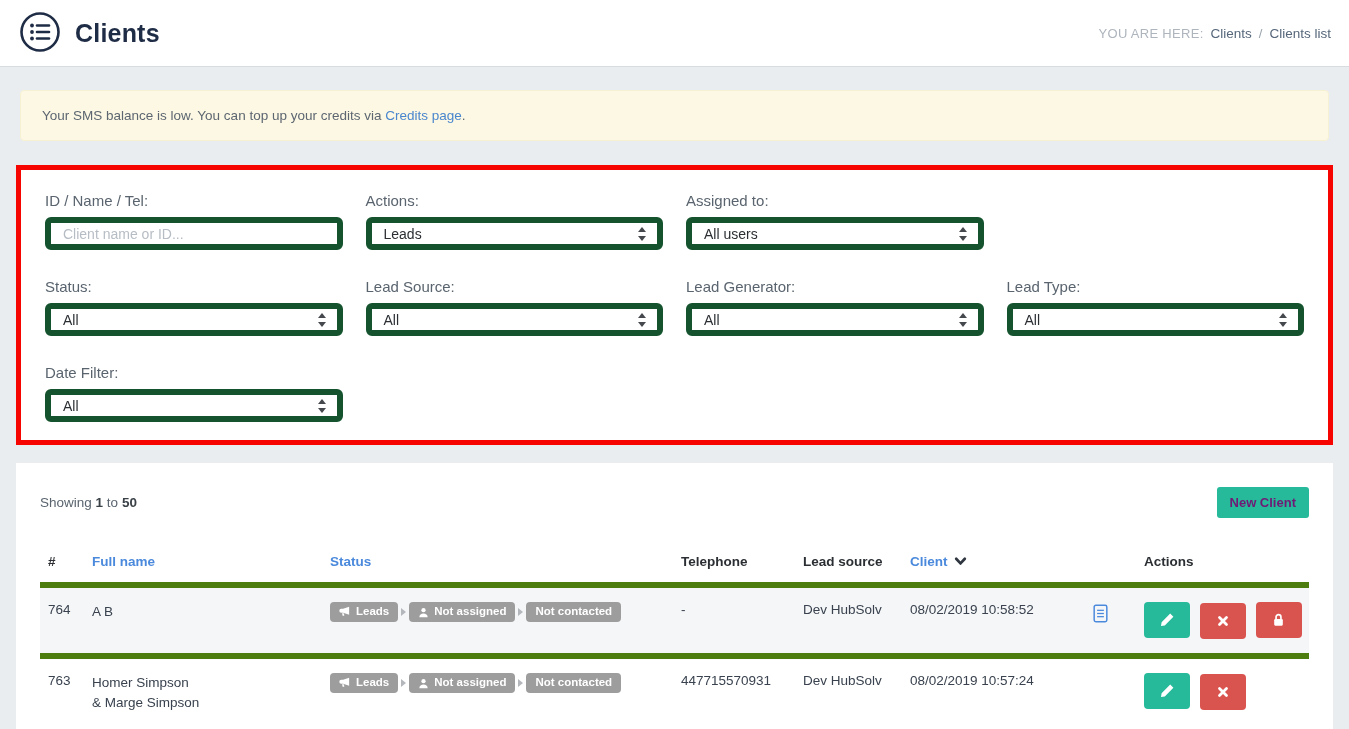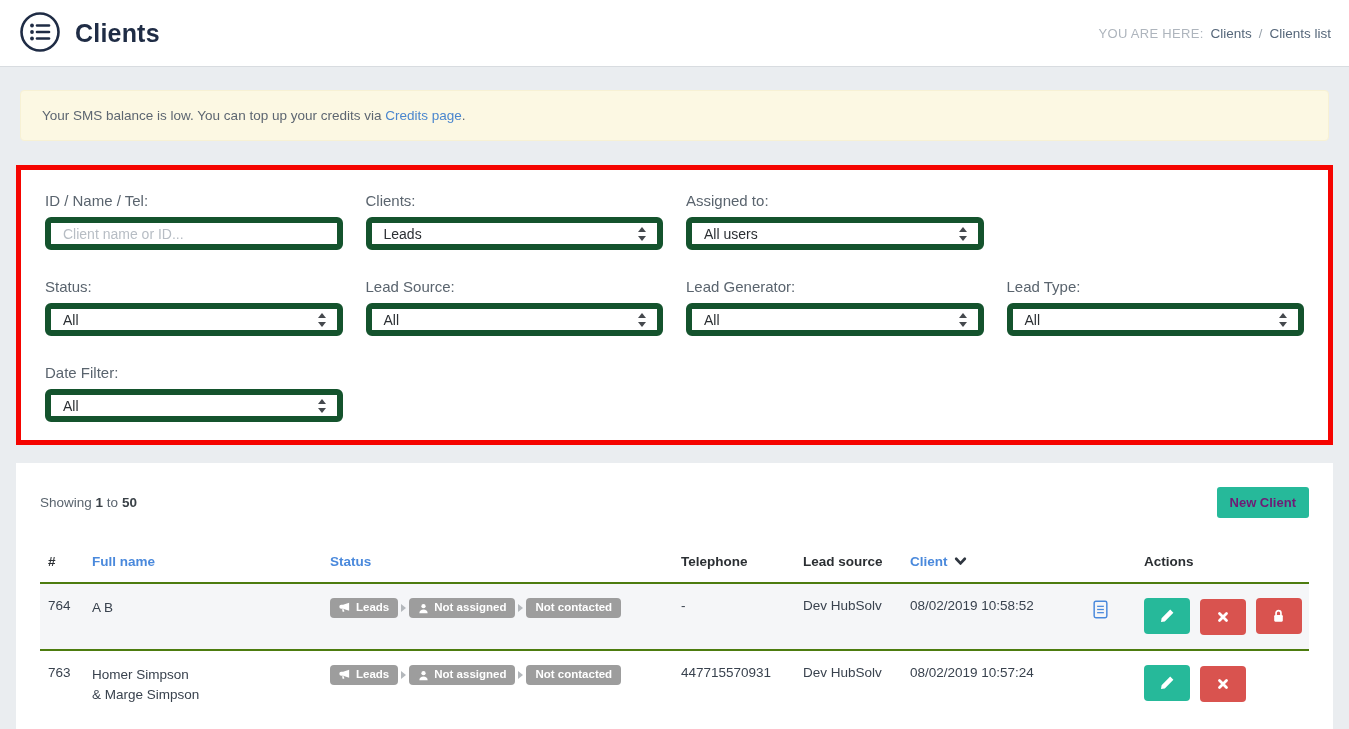--- a/index.html
+++ b/index.html
@@ -80,21 +80,21 @@
   }
 
   table.clients { width: 100%; border-collapse: collapse; margin-top: 26px; table-layout: fixed; }
   th {
     text-align: left; font-size: 13.5px; font-weight: bold; color: #2b2f33;
     padding: 10px 8px 13px 8px; border-bottom: 1px solid #e4e7ea; white-space: nowrap;
   }
   th a { color: #4a89dc; text-decoration: none; display: inline-flex; align-items: center; gap: 6px; }
   td {
     padding: 14px 8px; font-size: 13.5px; color: #39424e;
-    vertical-align: top; border-top: 2px solid #4d7c0f;
+    vertical-align: top; border-top: 6px solid #4d7c0f;
   }
   tr.striped td { background: #f5f6f8; }
   td.name-cell { white-space: pre-line; line-height: 1.45; }
 
   .badges { display: flex; align-items: center; white-space: nowrap; }
   .badge {
     background: #9d9d9d; color: #ffffff; font-size: 11.5px; font-weight: bold;
     border-radius: 4px; padding: 4px 9px; display: inline-flex; align-items: center; gap: 5px;
     line-height: 1;
   }
@@ -148,21 +148,21 @@
 
 <div class="filters-panel">
   <div class="filters-body">
 
     <div class="filter-row">
       <div class="field">
         <label>ID / Name / Tel:</label>
         <input class="text-input" type="text" placeholder="Client name or ID..." style="">
       </div>
       <div class="field">
-        <label>Clients:</label>
+        <label>Actions:</label>
         <div class="select">
           <span class="value">Leads</span>
           <svg class="stepper" width="10" height="16" viewBox="0 0 10 16">
               <polygon points="5,1 9,6 1,6" fill="#45494e"></polygon>
               <polygon points="1,10 9,10 5,15" fill="#45494e"></polygon>
             </svg>
         </div>
       </div>
       <div class="field">
         <label>Assigned to:</label>

